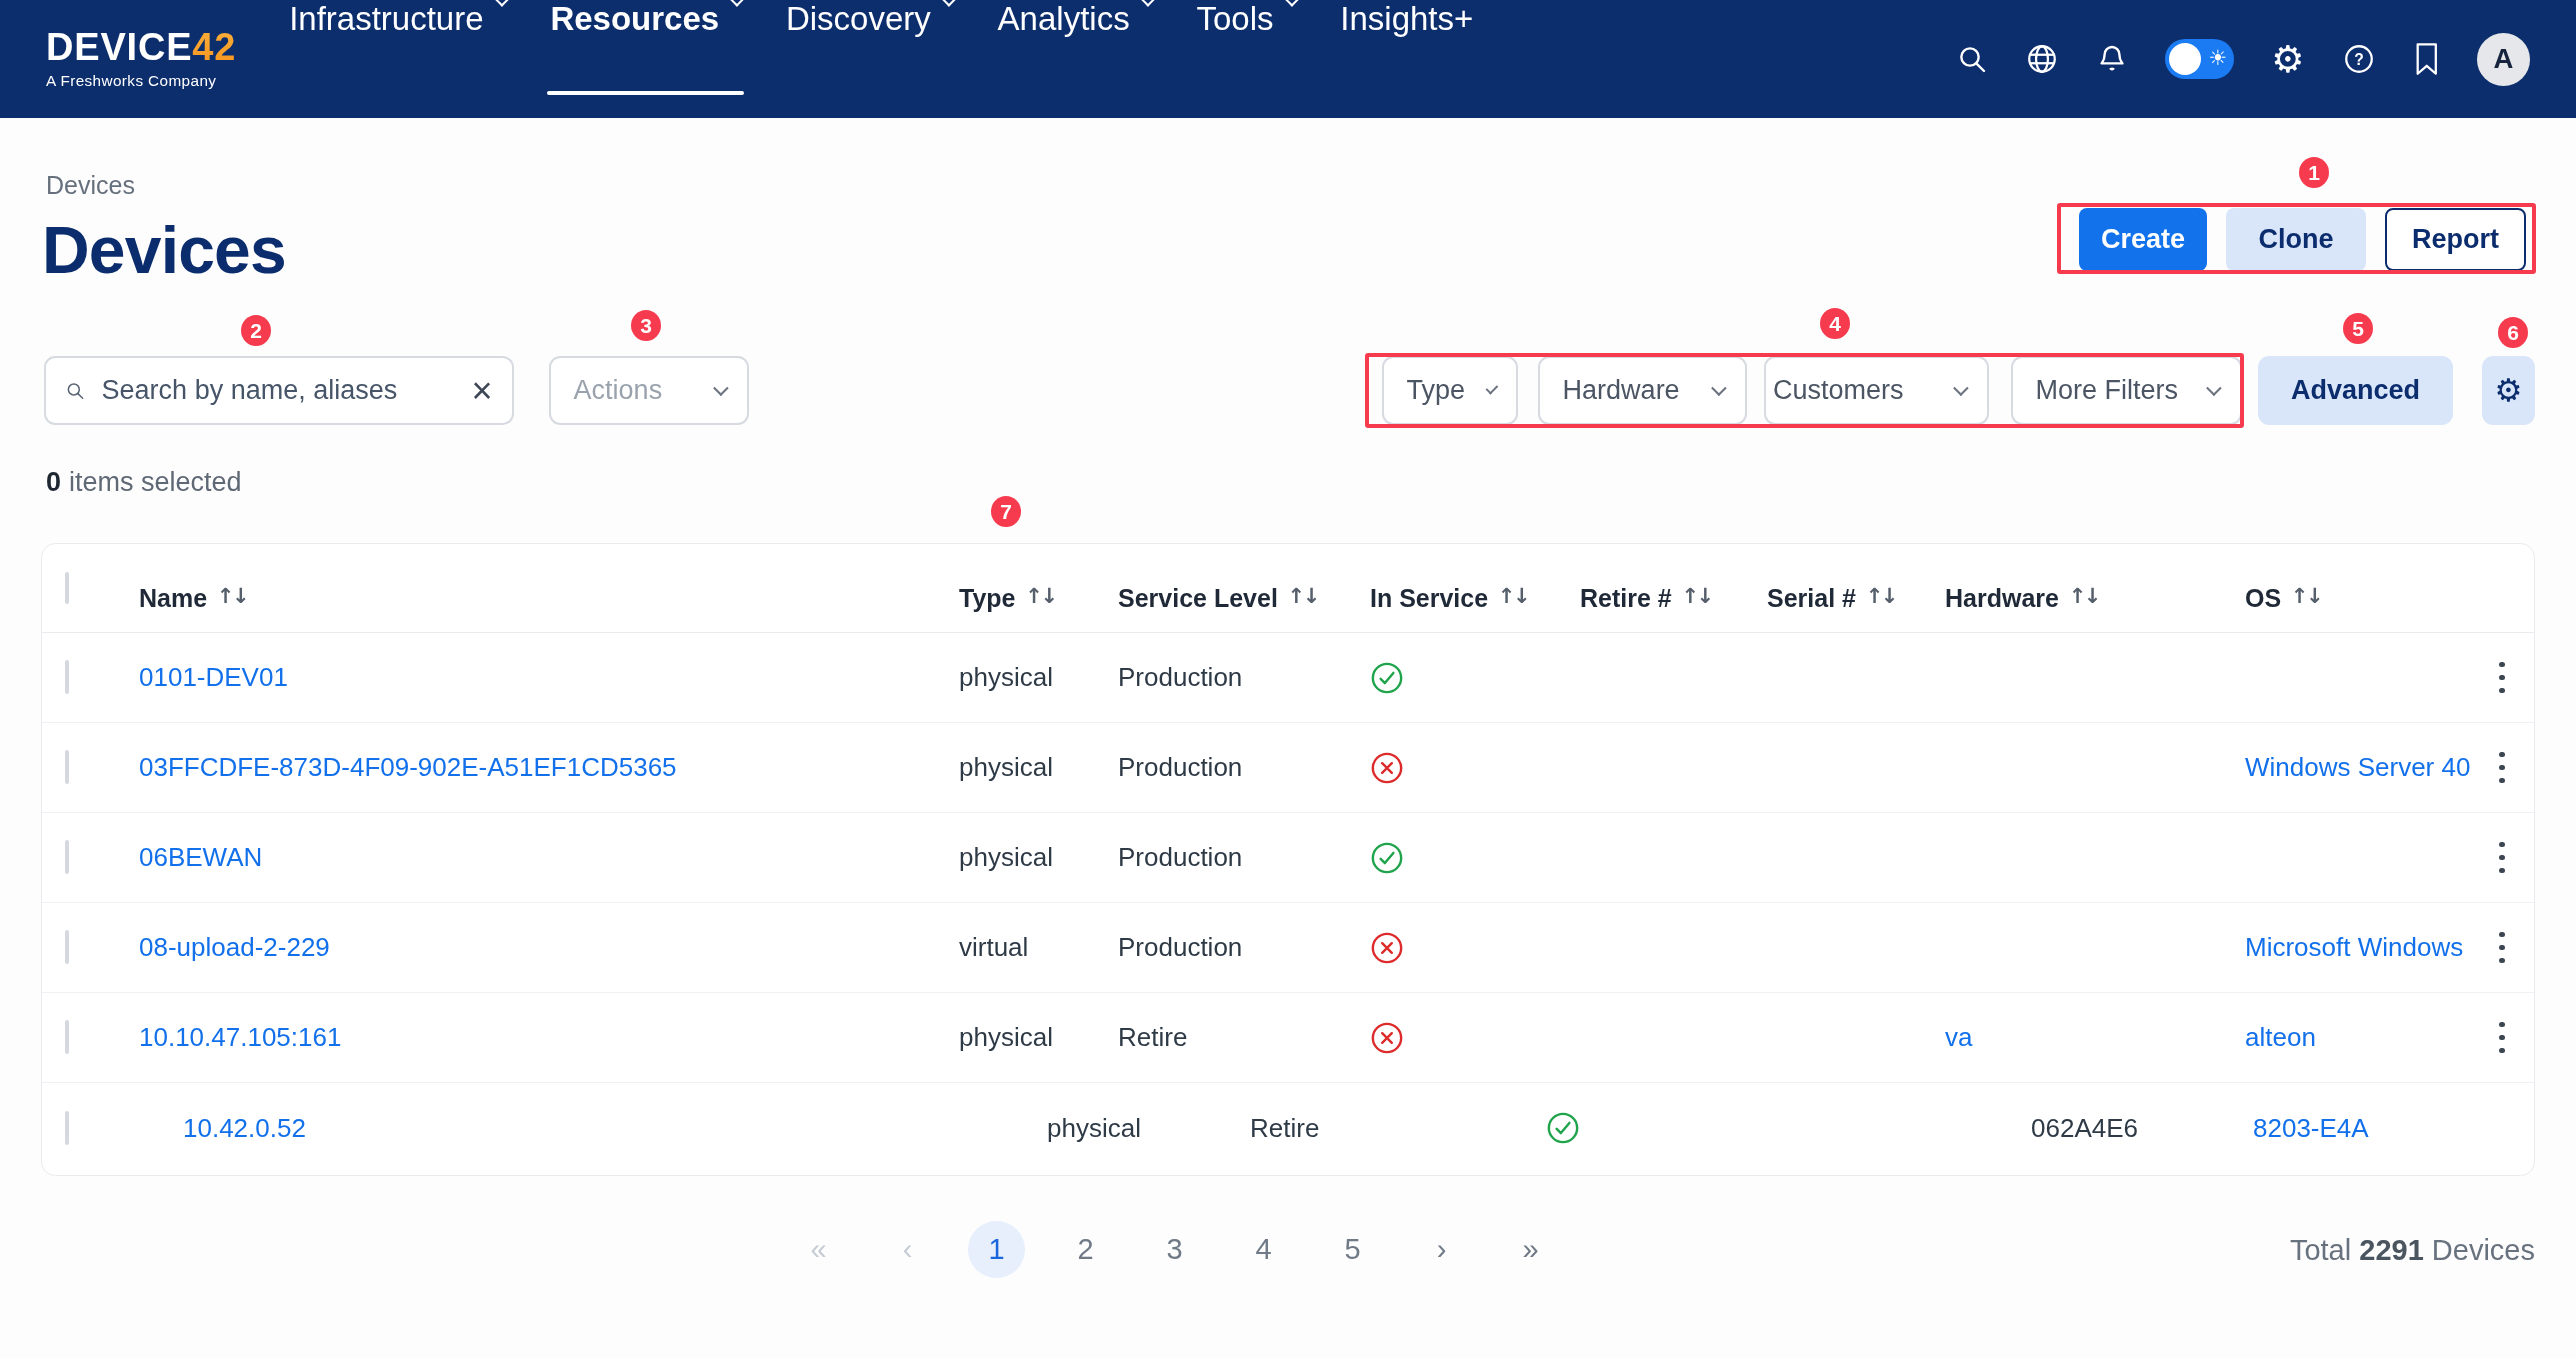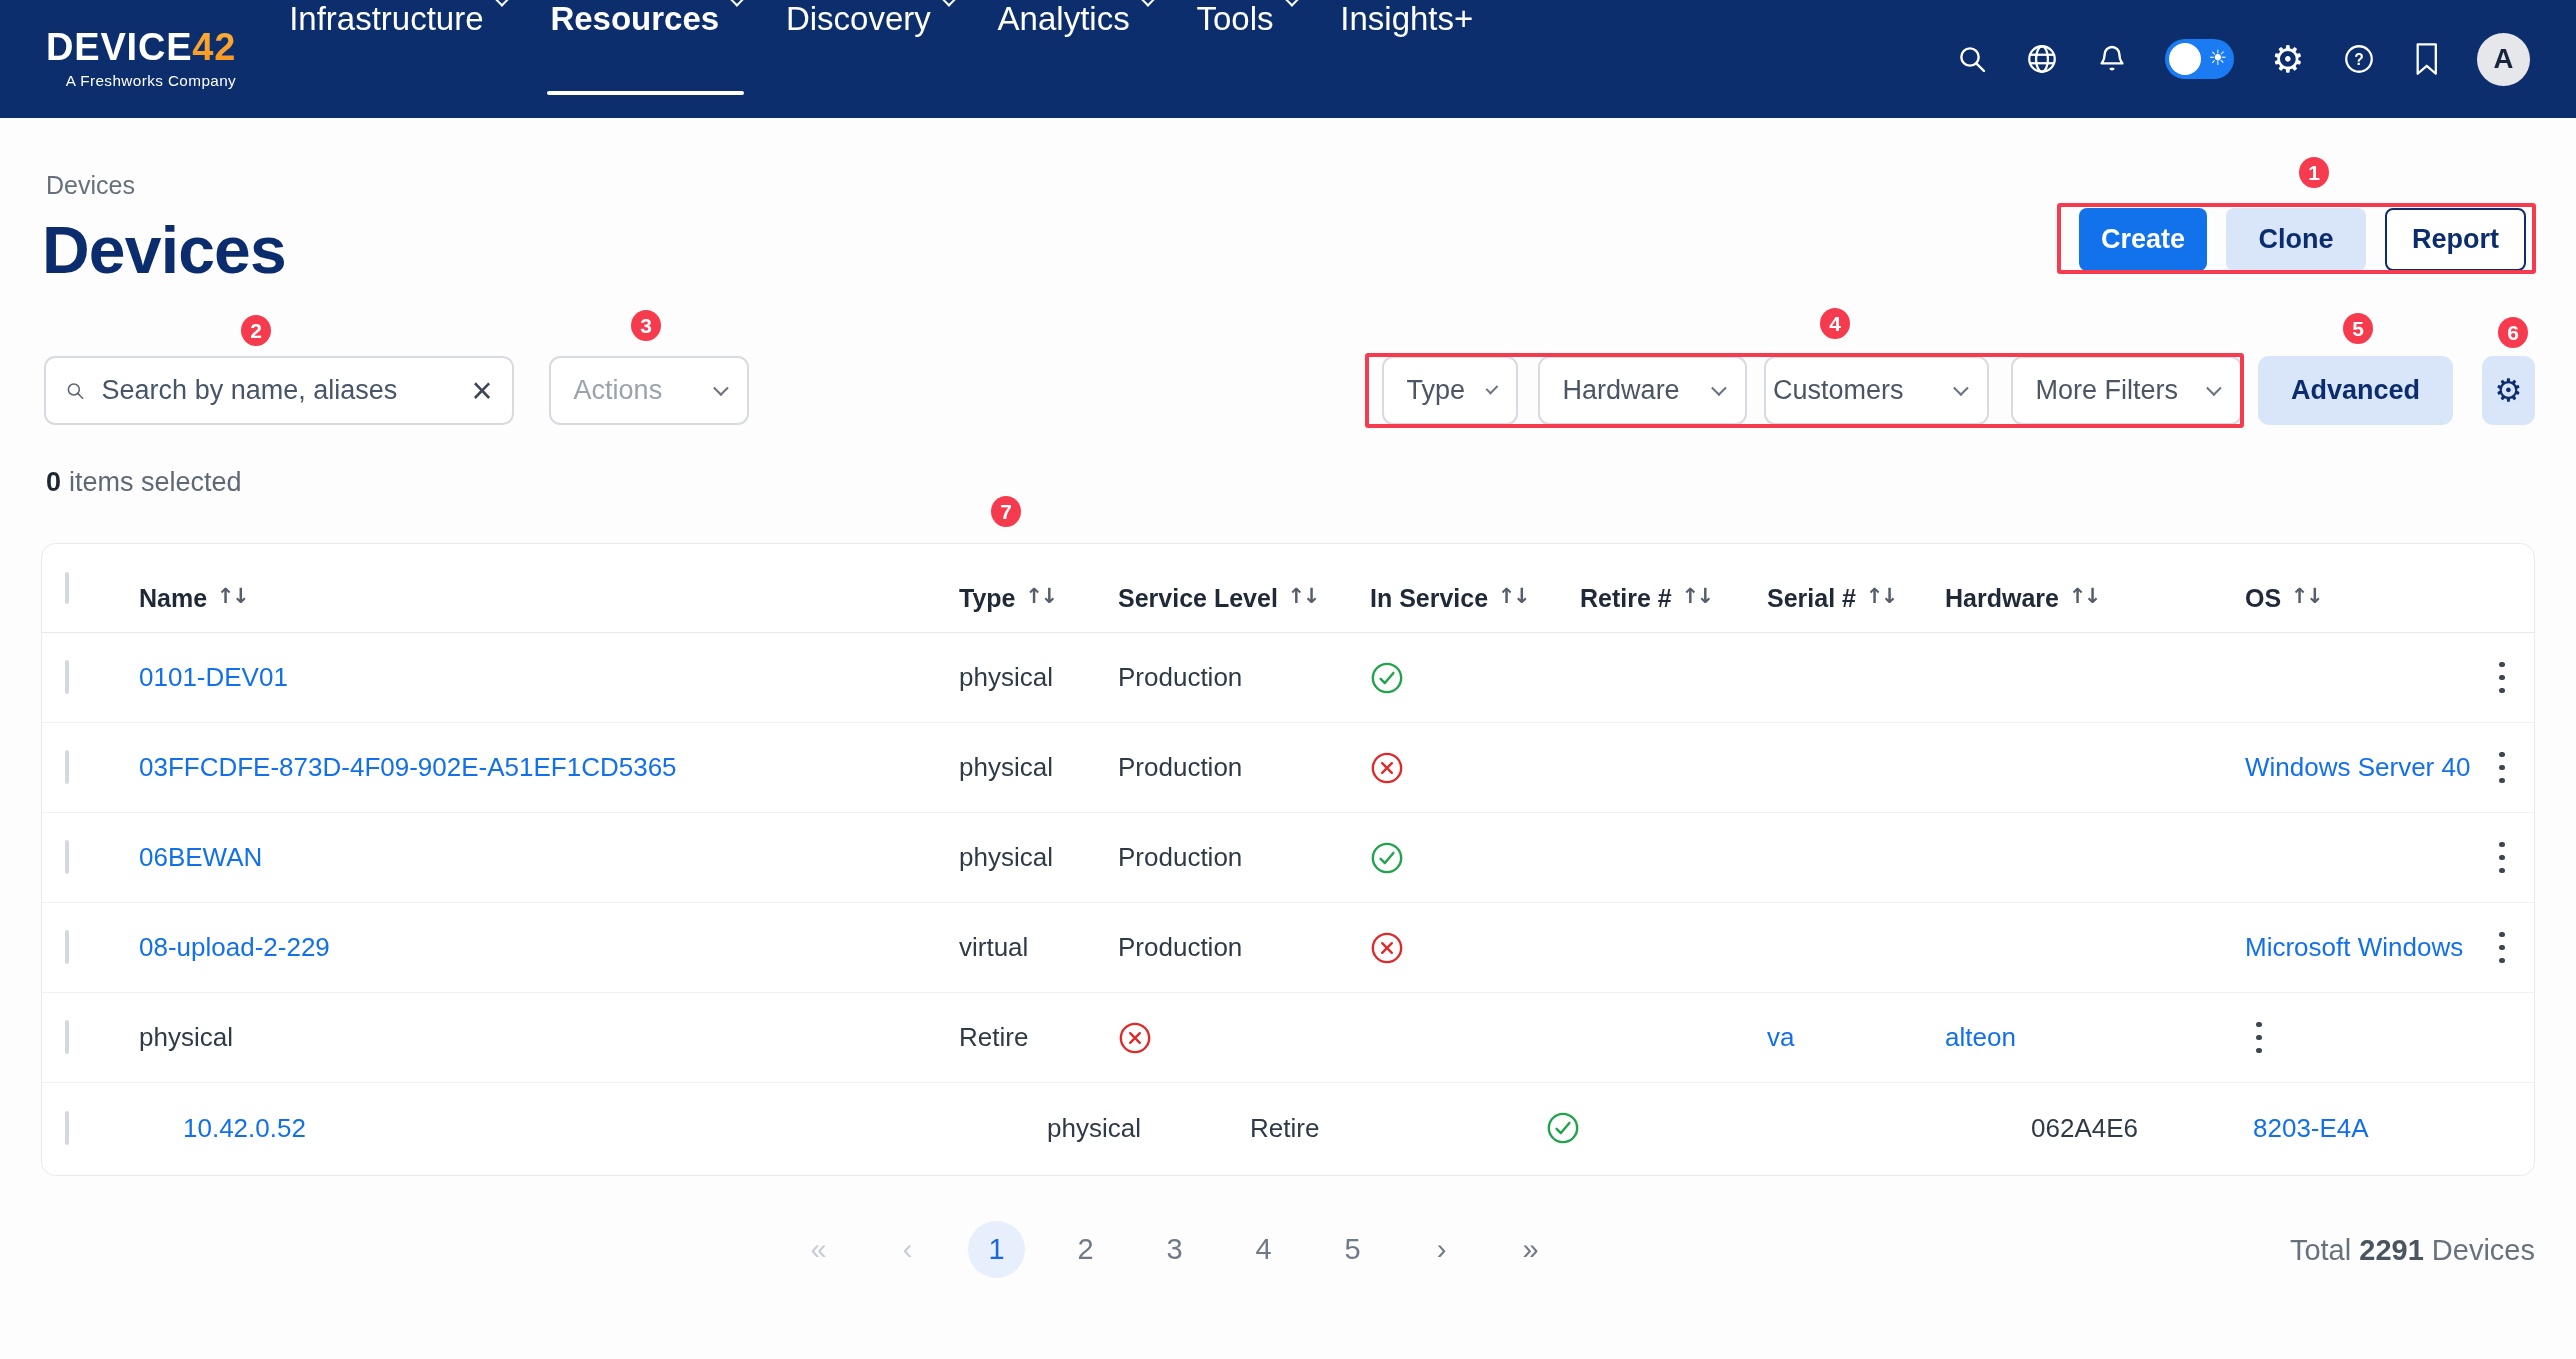--- a/index.html
+++ b/index.html
@@ -6,21 +6,21 @@
   html,body { width:2576px; height:1360px; overflow:hidden; background:#fdfdfe;
     font-family:"Liberation Sans", sans-serif; }
 
   
   .topnav { position:relative; width:2576px; height:118px; background:#0d2e6c;
     display:flex; align-items:center; padding:0 46px; }
   .brand { display:flex; flex-direction:column; justify-content:center; cursor:pointer; }
   .brand-line { font-size:38px; font-weight:800; color:#ffffff; letter-spacing:0.8px; line-height:1; }
   .brand-42 { background:linear-gradient(180deg,#fbb03b,#f7941e);
     -webkit-background-clip:text; background-clip:text; color:transparent; }
-  .brand-tag { font-size:15.3px; color:#ffffff; margin-top:6.5px; letter-spacing:0.4px;text-align:right; }
+  .brand-tag { font-size:15.3px; color:#ffffff; margin-top:6.5px; letter-spacing:0.4px; }
   .nav-items { display:flex; align-items:center; gap:45px; margin-left:53px; height:100%; }
   .nav-item { position:relative; display:flex; align-items:flex-start; gap:11.3px; height:100%;
     color:#ffffff; font-size:33px; font-weight:500; cursor:pointer; }
   .nav-item.active { font-weight:700; }
   .nav-item.active::after { content:""; position:absolute; left:-3.2px; right:-3.2px; bottom:22.6px;
     height:4.8px; background:#ffffff; border-radius:2.4px; }
   .chev { width:10.5px; height:10.5px; border-right:2.4px solid #ffffff; border-bottom:2.4px solid #ffffff;
     transform:rotate(45deg) translateY(-2.4px); margin-top:-4.8px; }
   .nav-icons { margin-left:auto; display:flex; align-items:center; gap:37px; }
   .nav-icons svg { display:block; }
@@ -388,20 +388,21 @@
         <span class="kebab">
           <i></i>
           <i></i>
           <i></i>
         </span>
       </div>
   </div>
 
   <div class="trow">
     <div><span class="cb"></span></div>
+    <div><a class="link">10.10.47.105:161</a></div>
     <div>physical</div>
     <div>Retire</div>
     <div><span class="status status-no">
       
       <svg class="icon-x" width="34" height="34" viewBox="0 0 24 24">
             <circle cx="12" cy="12" r="10" fill="none" stroke="#dd2b2b" stroke-width="1.7"></circle>
             <path d="M8.6 8.6l6.8 6.8M15.4 8.6l-6.8 6.8" stroke="#dd2b2b" stroke-width="1.7" stroke-linecap="round"></path>
           </svg>
     </span></div>
     <div></div>

